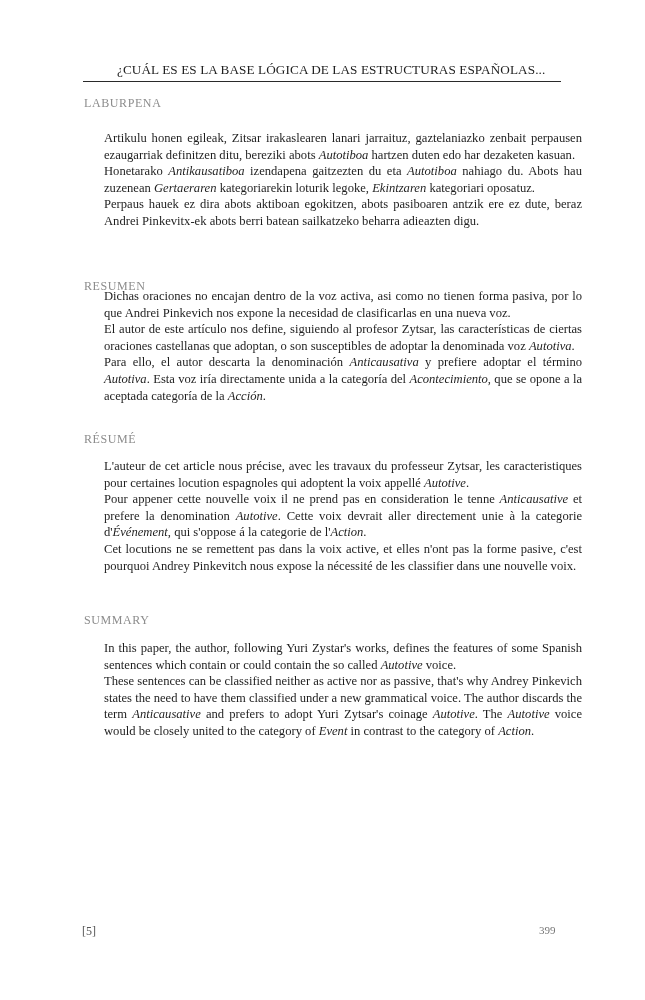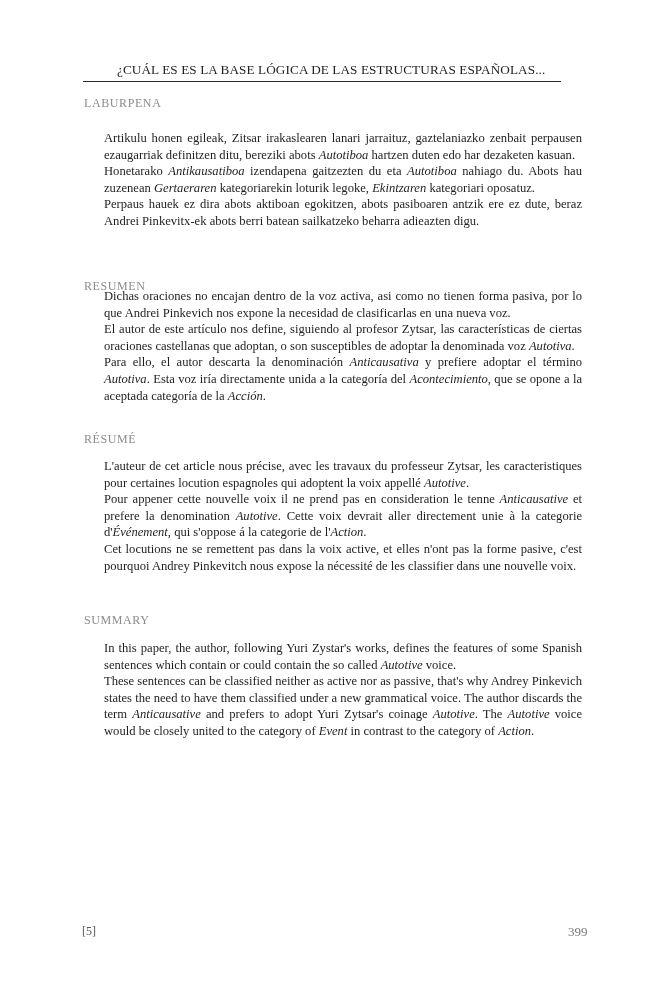--- a/index.html
+++ b/index.html
@@ -8,21 +8,21 @@
   .running-head { position: absolute; left: 83px; top: 62px; width: 478px;
          border-bottom: 1px solid #2a2a2a; font-size: 13.2px;
          letter-spacing: 0.1px; padding-bottom: 3px; padding-left: 34px; box-sizing: border-box; }
   .section-heading { position: absolute; left: 84px; font-size: 12px; color: #8c8c8c;
          letter-spacing: 0.6px; }
   .section-body { position: absolute; left: 104px; width: 478px; font-size: 12.6px;
          line-height: 16.6px; text-align: justify; }
   .section-body p { margin: 0; }
   .section-body i { font-style: italic; }
   .folio-left { position: absolute; left: 82px; top: 924px; font-size: 12px; color: #555; }
-  .folio-right { position: absolute; left: 568px; top: 924px; font-size: 13px; color: #777; }
+  .folio-right { position: absolute; left: 539px; top: 924px; font-size: 11px; color: #777; }
 </style>
 </head>
 <body>
 
 <div class="running-head">¿CUÁL ES ES LA BASE LÓGICA DE LAS ESTRUCTURAS ESPAÑOLAS...</div>
 
 <div class="section-heading" style="top:96px">LABURPENA</div>
 <div class="section-body" style="top:130px">
     <p>Artikulu honen egileak, Zitsar irakaslearen lanari jarraituz, gaztelaniazko zenbait perpausen ezaugarriak definitzen ditu, bereziki abots <i>Autotiboa</i> hartzen duten edo har dezaketen kasuan.</p>
     <p>Honetarako <i>Antikausatiboa</i> izendapena gaitzezten du eta <i>Autotiboa</i> nahiago du. Abots hau zuzenean <i>Gertaeraren</i> kategoriarekin loturik legoke, <i>Ekintzaren</i> kategoriari oposatuz.</p>

